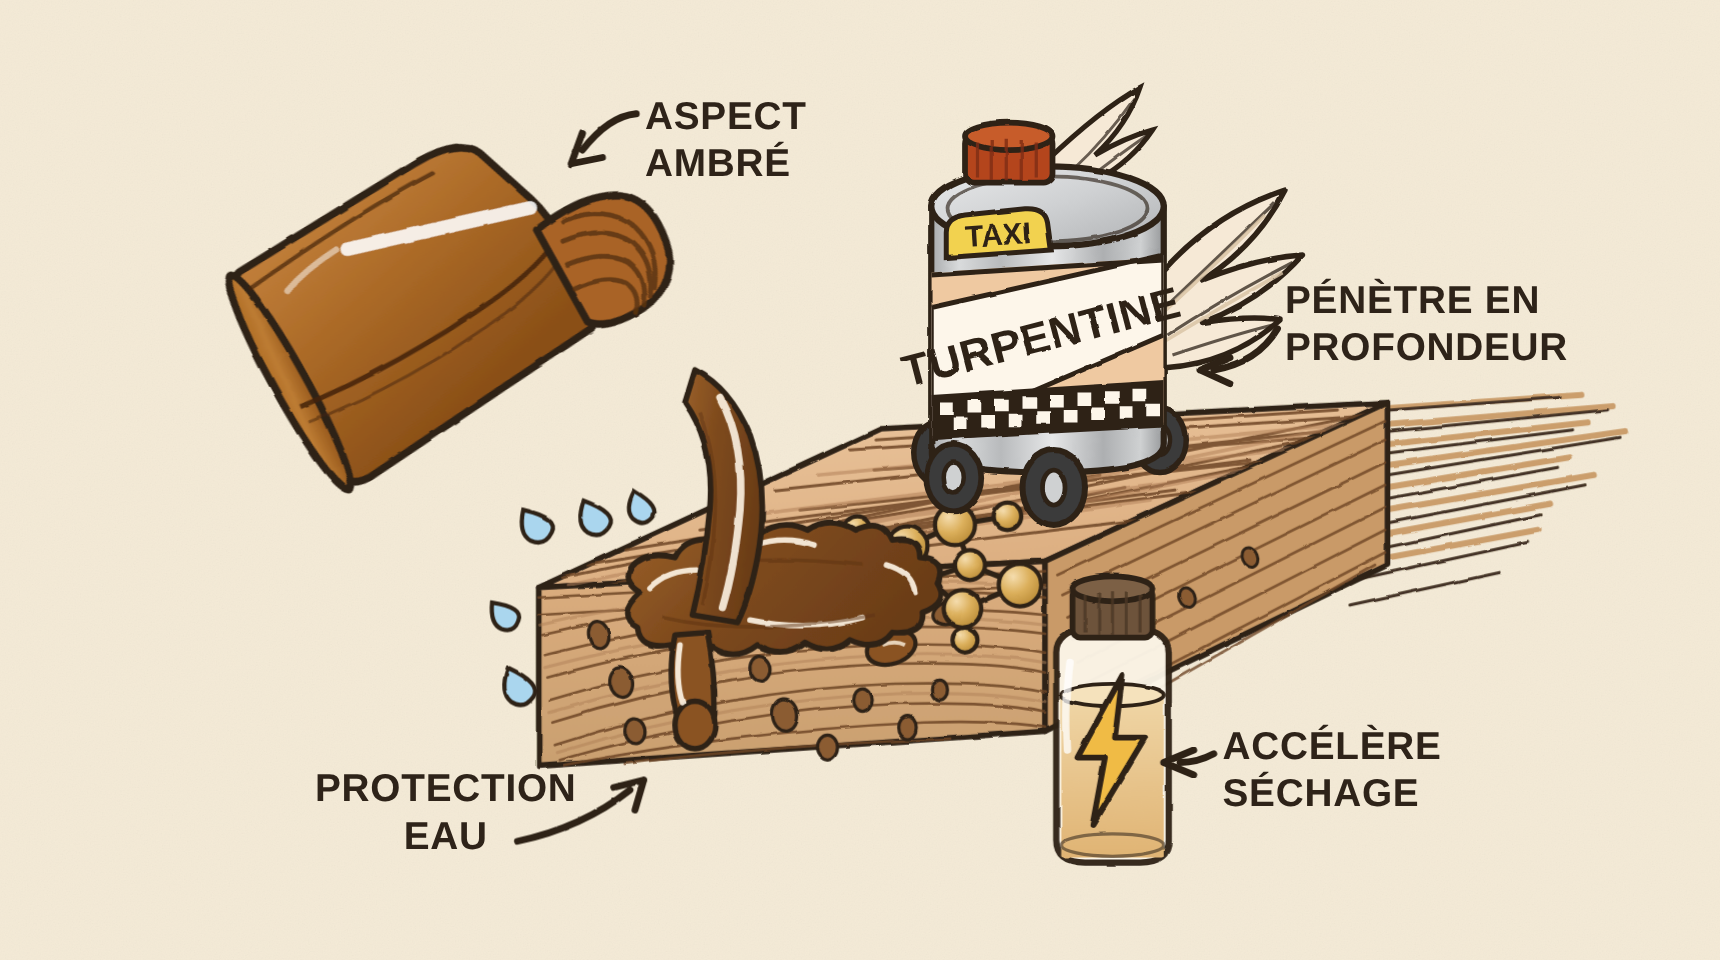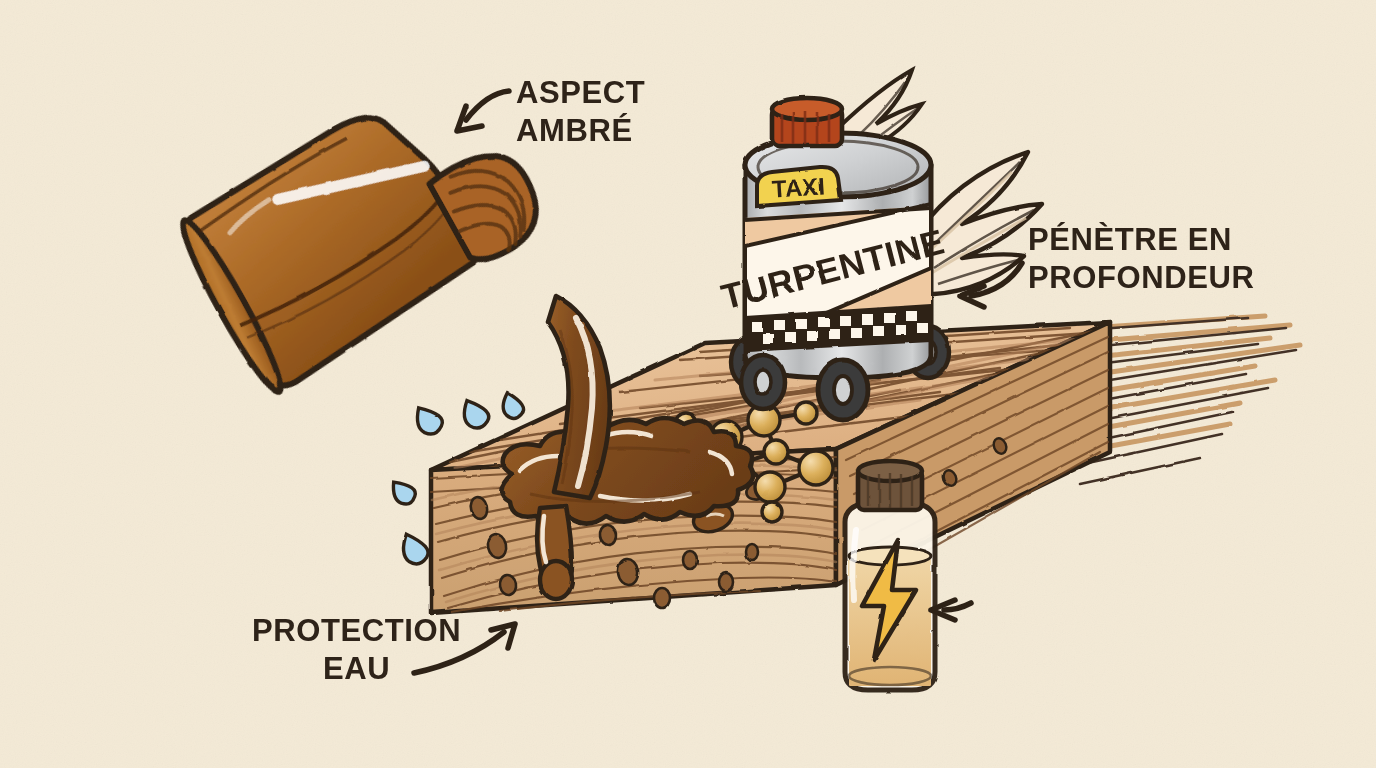--- a/index.html
+++ b/index.html
@@ -494,17 +494,19 @@
       <path d="M515 624 L491 630 M515 624 L508 648"></path>
     </g>
   </svg>
 
   <div class="lbl" id="lbl-aspect">Aspect
 Ambré</div>
 
   <div class="lbl" id="lbl-penetre">Pénètre en
 profondeur</div>
 
+  <div class="lbl" id="lbl-accelere">Accélère
+séchage</div>
 
   <div class="lbl" id="lbl-protection">Protection
 eau</div>
 
 </div>
 
 </body></html>

